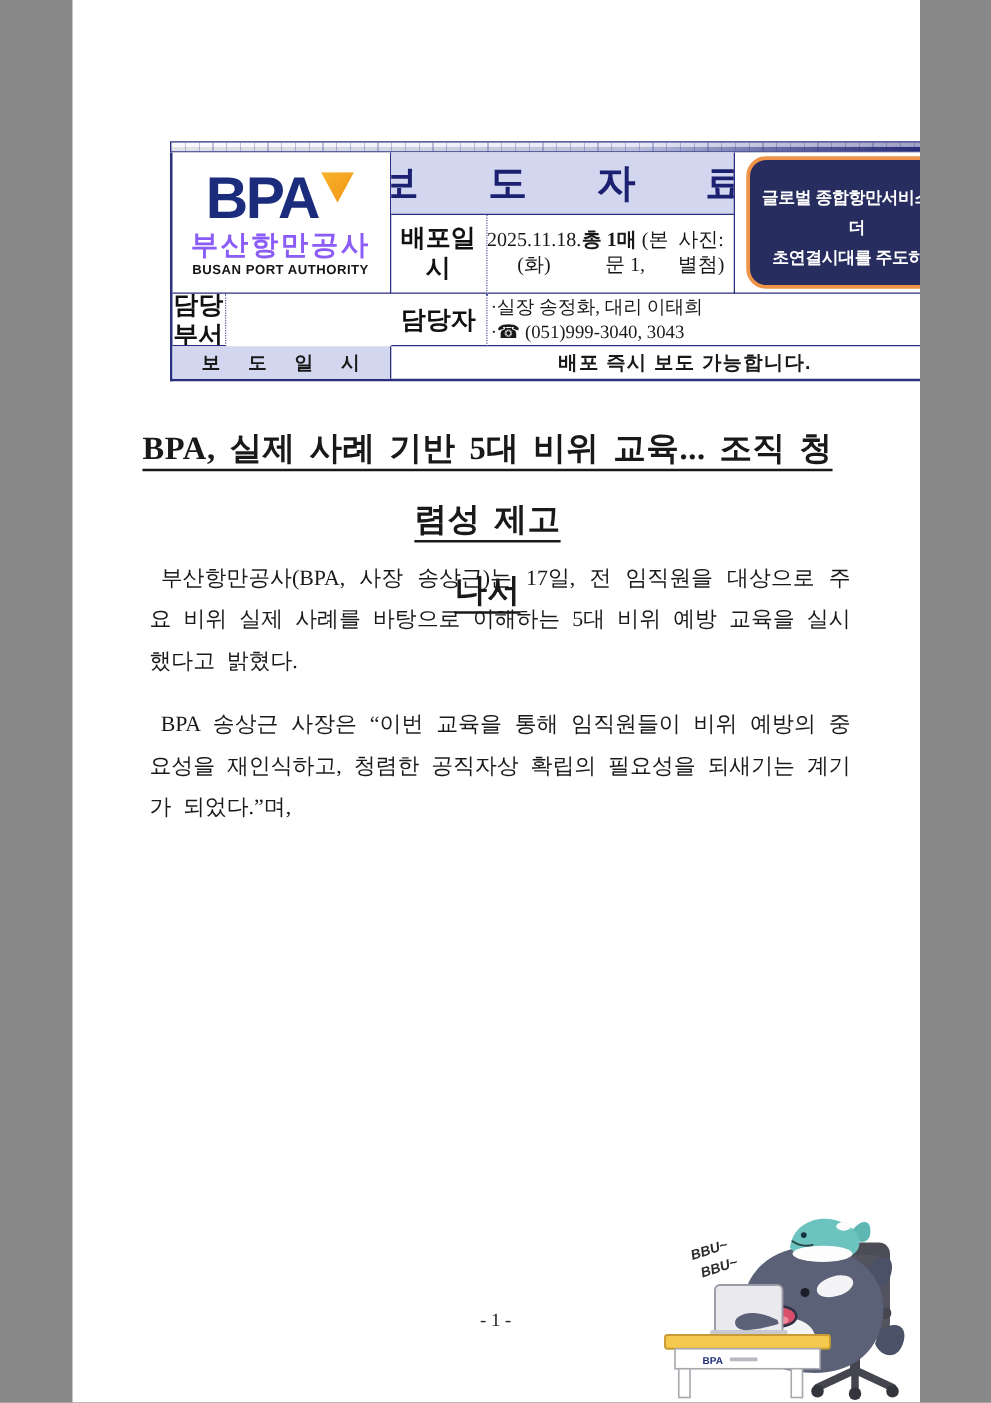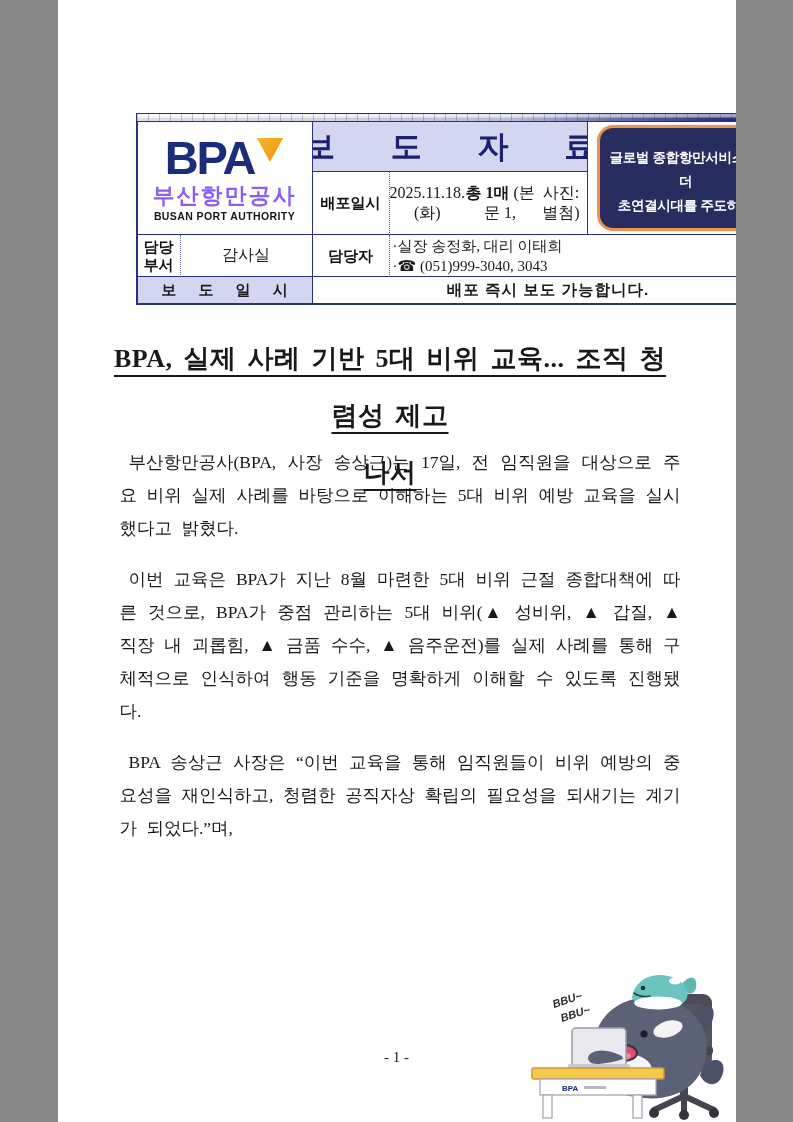--- a/index.html
+++ b/index.html
@@ -58,21 +58,21 @@
     font-family:"Liberation Sans",sans-serif; font-weight:700; font-size:10.5px;
     color:#161616; letter-spacing:.4px; margin-top:2px;
   }
 
   .doctype {
     font-size:31px; font-weight:600; color:#1b2070;
     letter-spacing:24px; padding-left:24px; white-space:nowrap;
   }
 
   .lbl {
-    font-family:"Liberation Sans",sans-serif; font-weight:800; font-size:15px;
+    font-family:"Liberation Sans",sans-serif; font-weight:800; font-size:20px;
     color:#111; text-align:center; line-height:1.2; white-space:pre-line;
   }
   .rvalue { font-size:16px; line-height:20px; text-align:center; }
   .rvalue .bold { font-weight:700; }
   .dvalue { font-size:16px; }
   .cvalue { font-size:15px; line-height:20px; padding-left:3px; }
   .elabel {
     font-family:"Liberation Sans",sans-serif; font-weight:800; font-size:15px;
     letter-spacing:9px; padding-left:9px; white-space:nowrap;text-align:right;
   }
@@ -150,23 +150,20 @@
         <div class="slogan-badge">
           <div>글로벌 종합항만서비스 리더</div>
           <div>초연결시대를 주도하는</div>
         </div>
       </div>
 
       <div class="cell cell-dlabel b-rd b-b">
         <span class="lbl">담당
 부서</span>
       </div>
-      <div class="cell cell-dvalue b-r b-b">
-        <span class="dvalue">감사실</span>
-      </div>
       <div class="cell cell-clabel b-rd b-b">
         <span class="lbl">담당자</span>
       </div>
       <div class="cell cell-cvalue b-b">
         <div class="cvalue">
           <div>·실장 송정화, 대리 이태희</div>
           <div>·☎ (051)999-3040, 3043</div>
         </div>
       </div>
 
@@ -180,21 +177,20 @@
     </div>
   </div>
 
   <h1 class="title" style="position:absolute; left:0; right:13px; top:303px;">
     <span>BPA, 실제 사례 기반 5대 비위 교육... 조직 청렴성 제고</span>
     <span>나서</span>
   </h1>
 
   <div class="body-text" style="position:absolute; left:0; right:1px; top:420px;">
     <p>부산항만공사(BPA, 사장 송상근)는 17일, 전 임직원을 대상으로 주요 비위 실제 사례를 바탕으로 이해하는 5대 비위 예방 교육을 실시했다고 밝혔다.</p>
-    <p>이번 교육은 BPA가 지난 8월 마련한 5대 비위 근절 종합대책에 따른 것으로, BPA가 중점 관리하는 5대 비위(▲ 성비위, ▲ 갑질, ▲ 직장 내 괴롭힘, ▲ 금품 수수, ▲ 음주운전)를 실제 사례를 통해 구체적으로 인식하여 행동 기준을 명확하게 이해할 수 있도록 진행됐다.</p>
     <p>BPA 송상근 사장은 “이번 교육을 통해 임직원들이 비위 예방의 중요성을 재인식하고, 청렴한 공직자상 확립의 필요성을 되새기는 계기가 되었다.”며,</p>
   </div>
 
   <div class="page-number">- 1 -</div>
 
   <svg class="mascot" viewBox="0 0 205 162">
 
     <g>
       <rect x="150" y="36" width="34" height="22" rx="9" fill="#4b4c56"></rect>
       <rect x="136" y="46" width="48" height="68" rx="14" fill="#53545f"></rect>

